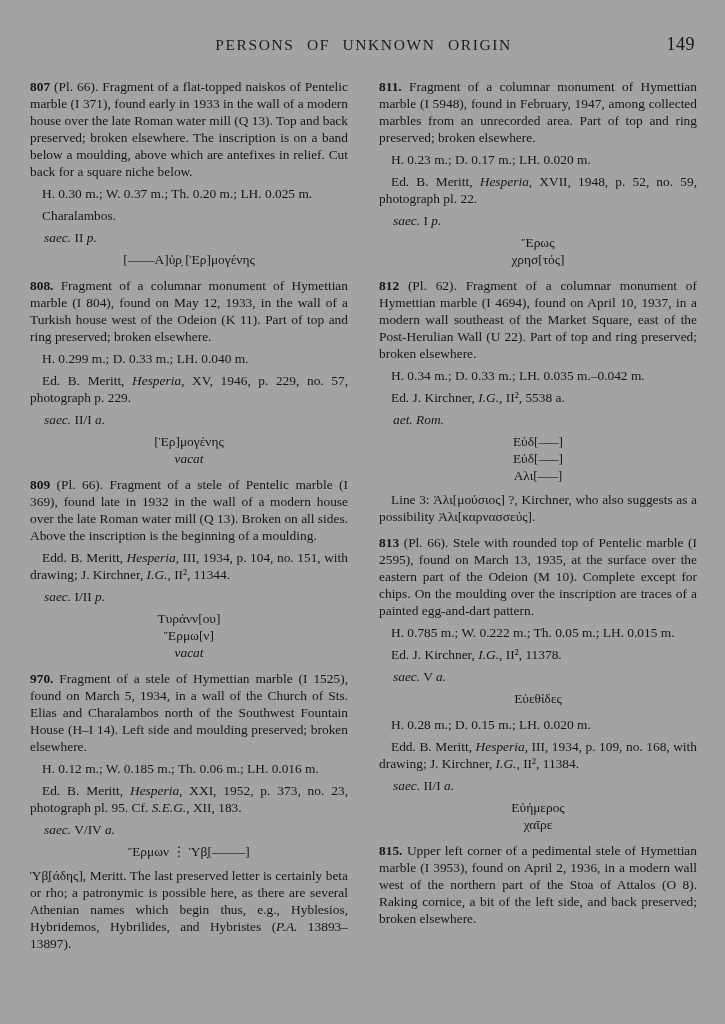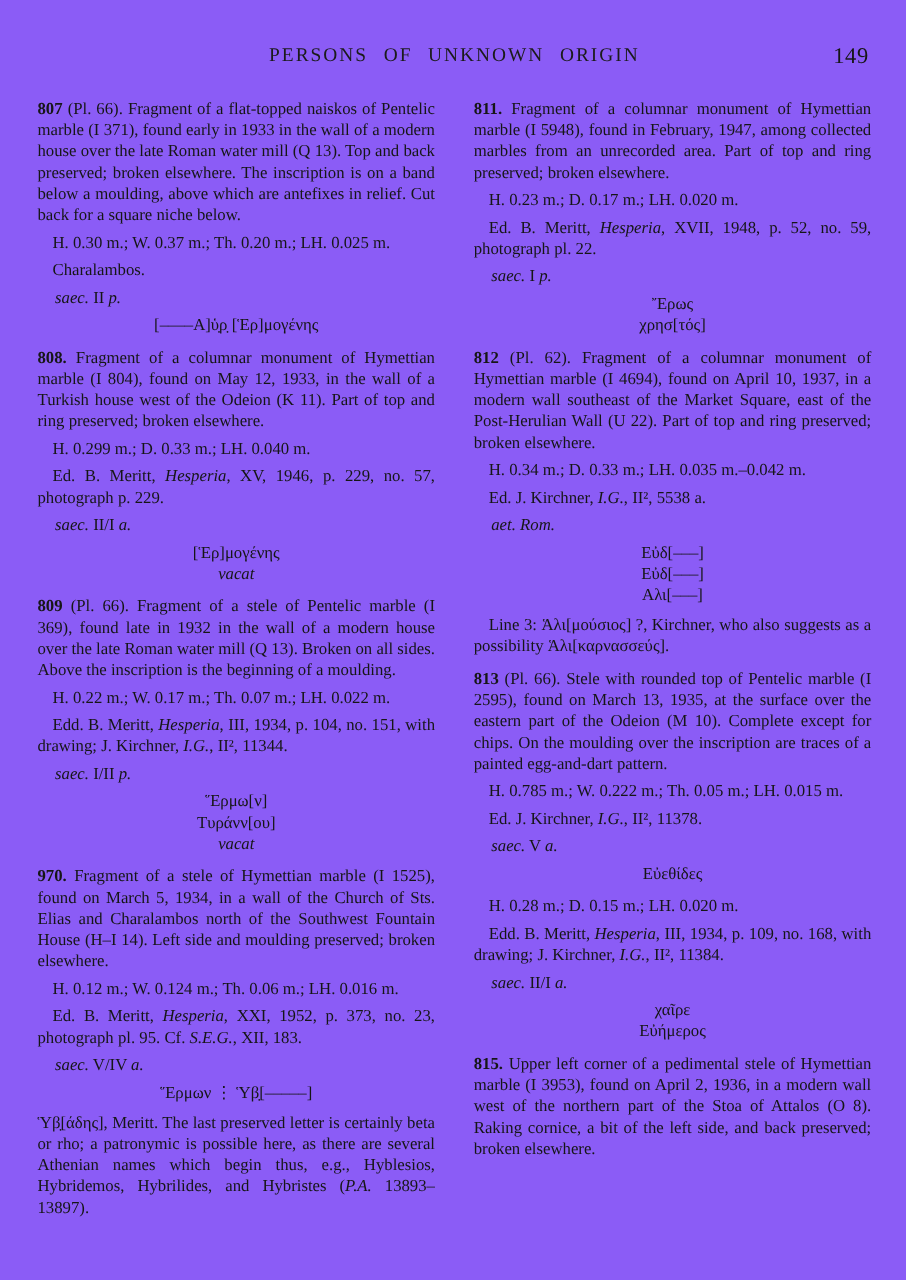--- a/index.html
+++ b/index.html
@@ -1,19 +1,19 @@
 <!DOCTYPE html>
 <html><head>
 <meta charset="utf-8">
 <style>
   html,body{margin:0;padding:0;background:#e9e9e9;}
   body{width:725px;height:1024px;overflow:hidden;}
   .page{
     width:725px;height:1024px;box-sizing:border-box;
-    background:#8b5cf6;color:#161616;
+    background:#a3a3a3;color:#161616;
     padding:36px 28px 0 30px;
     font-family:"Liberation Serif","DejaVu Serif",serif;
     font-size:13.4px;line-height:17px;
   }
   .header{position:relative;height:22px;margin-bottom:20px;}
   .running-title{
     position:absolute;left:0;right:0;text-align:center;
     font-size:15.5px;letter-spacing:1.6px;word-spacing:7px;color:#1b1b1b;
   }
   .page-number{position:absolute;right:2px;top:0;font-size:18px;letter-spacing:.5px;}
@@ -58,33 +58,32 @@
     <p class="pub"><span>Ed. B. Meritt, </span><i>Hesperia</i><span>, XV, 1946, p. 229, no. 57, photograph p. 229.</span></p>
     <p class="date"><i>saec.</i><span> II/I </span><i>a.</i></p>
     <div class="inscription">
             <div class="ins-line"><span>[Ἑρ]μογένης</span></div>
             <div class="ins-line"><i>vacat</i></div>
           </div>
 
   </article>
         <article class="entry">
     <p class="desc"><b class="num">809</b><span class="plate"> (Pl. 66).</span> <span class="body-text">Fragment of a stele of Pentelic marble (I 369), found late in 1932 in the wall of a modern house over the late Roman water mill (Q 13). Broken on all sides. Above the inscription is the beginning of a moulding.</span></p>
-    <p class="dims">H. 0.22 m.; W. 0.17 m.; Th. 0.07 m.; LH. 0.022 m.</p>
     <p class="pub"><span>Edd. B. Meritt, </span><i>Hesperia</i><span>, III, 1934, p. 104, no. 151, with drawing; J. Kirchner, </span><i>I.G.</i><span>, II², 11344.</span></p>
     <p class="date"><i>saec.</i><span> I/II </span><i>p.</i></p>
     <div class="inscription">
+            <div class="ins-line"><span>Τυράνν[ου]</span></div>
             <div class="ins-line"><span>Ἕρμω[ν]</span></div>
-            <div class="ins-line"><span>Τυράνν[ου]</span></div>
             <div class="ins-line"><i>vacat</i></div>
           </div>
 
   </article>
         <article class="entry">
     <p class="desc"><b class="num">970.</b><span class="plate"></span> <span class="body-text">Fragment of a stele of Hymettian marble (I 1525), found on March 5, 1934, in a wall of the Church of Sts. Elias and Charalambos north of the Southwest Fountain House (H–I 14). Left side and moulding preserved; broken elsewhere.</span></p>
-    <p class="dims">H. 0.12 m.; W. 0.124 m.; Th. 0.06 m.; LH. 0.016 m.</p>
+    <p class="dims">H. 0.12 m.; W. 0.185 m.; Th. 0.06 m.; LH. 0.016 m.</p>
     <p class="pub"><span>Ed. B. Meritt, </span><i>Hesperia</i><span>, XXI, 1952, p. 373, no. 23, photograph pl. 95. Cf. </span><i>S.E.G.</i><span>, XII, 183.</span></p>
     <p class="date"><i>saec.</i><span> V/IV </span><i>a.</i></p>
     <div class="inscription">
             <div class="ins-line"><span>Ἕρμων ⋮ Ὑβ̣[–––––]</span></div>
           </div>
     <p class="commentary"><span>Ὑβ̣[άδης], Meritt. The last preserved letter is certainly beta or rho; a patronymic is possible here, as there are several Athenian names which begin thus, e.g., Hyblesios, Hybridemos, Hybrilides, and Hybristes (</span><i>P.A.</i><span> 13893–13897).</span></p>
   </article>
       </div>
     <div class="column" id="col-right">
         <article class="entry">
@@ -118,22 +117,22 @@
     <div class="inscription">
             <div class="ins-line"><span>Εὐεθίδες</span></div>
           </div>
 
   </article>
         <article class="entry">
     <p class="dims">H. 0.28 m.; D. 0.15 m.; LH. 0.020 m.</p>
     <p class="pub"><span>Edd. B. Meritt, </span><i>Hesperia</i><span>, III, 1934, p. 109, no. 168, with drawing; J. Kirchner, </span><i>I.G.</i><span>, II², 11384.</span></p>
     <p class="date"><i>saec.</i><span> II/I </span><i>a.</i></p>
     <div class="inscription">
+            <div class="ins-line"><span>Εὐήμερος</span></div>
             <div class="ins-line"><span>χαῖρε</span></div>
-            <div class="ins-line"><span>Εὐήμερος</span></div>
           </div>
 
   </article>
         <article class="entry">
     <p class="desc"><b class="num">815.</b><span class="plate"></span> <span class="body-text">Upper left corner of a pedimental stele of Hymettian marble (I 3953), found on April 2, 1936, in a modern wall west of the northern part of the Stoa of Attalos (O 8). Raking cornice, a bit of the left side, and back preserved; broken elsewhere.</span></p>
 
   </article>
       </div>
   </div>
 </div>

